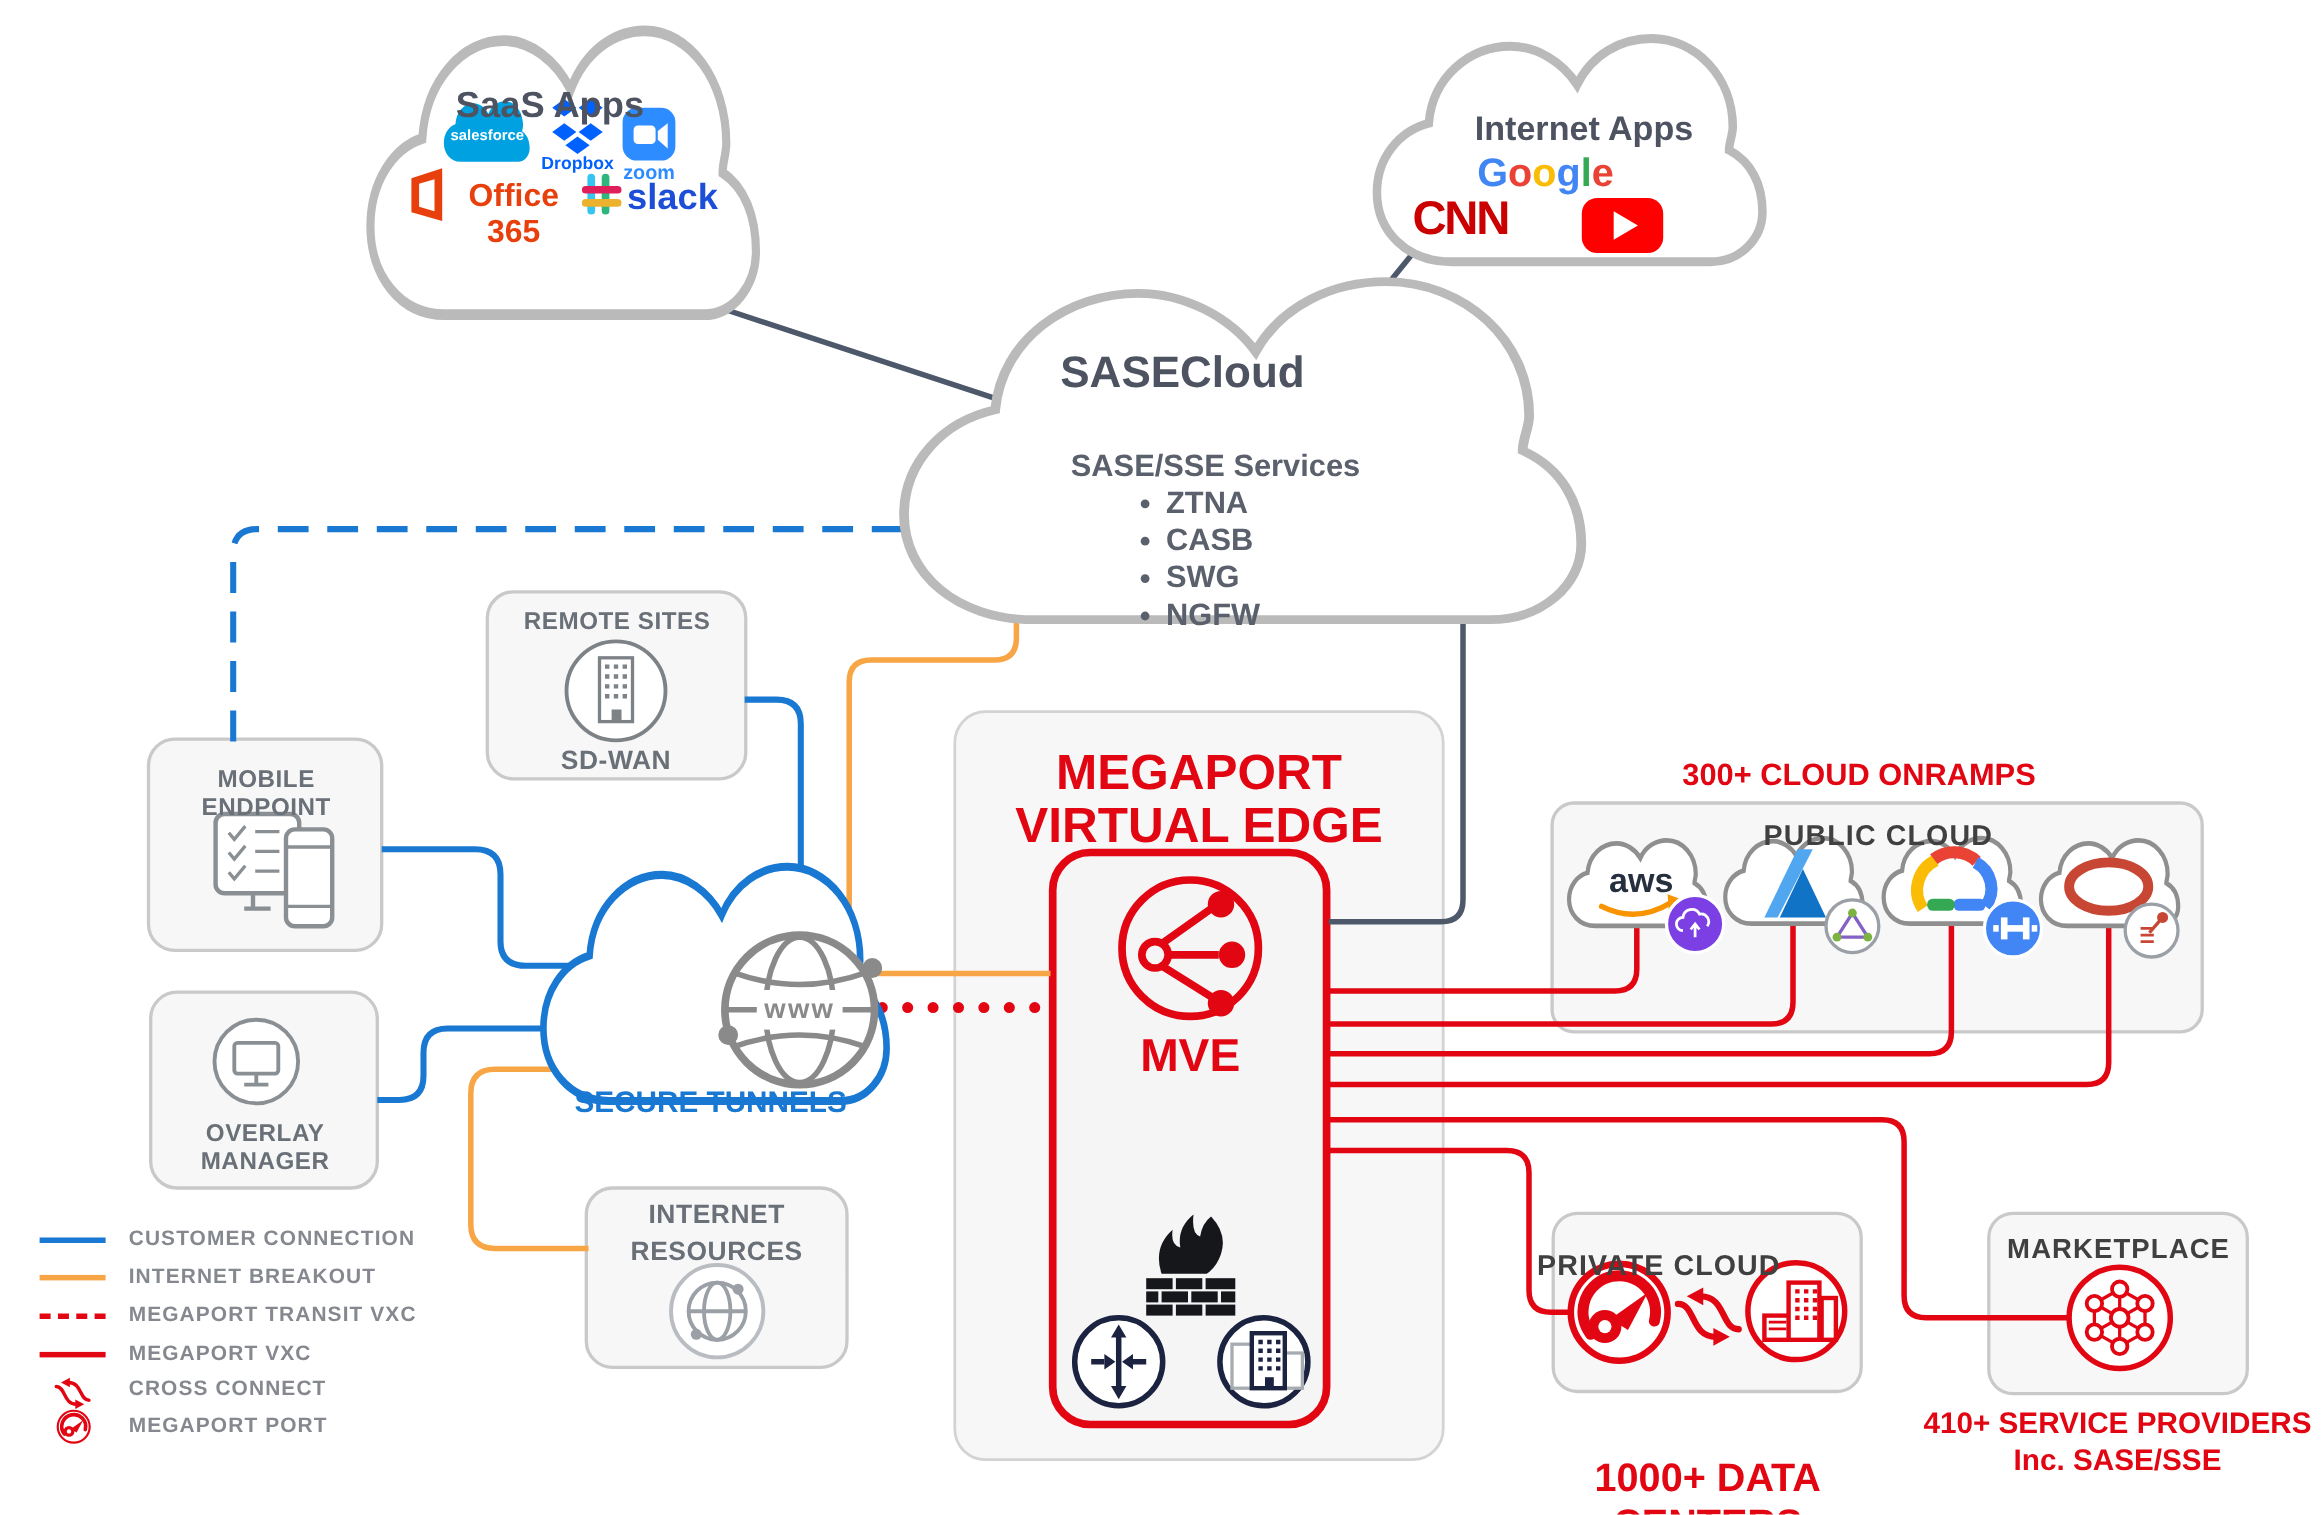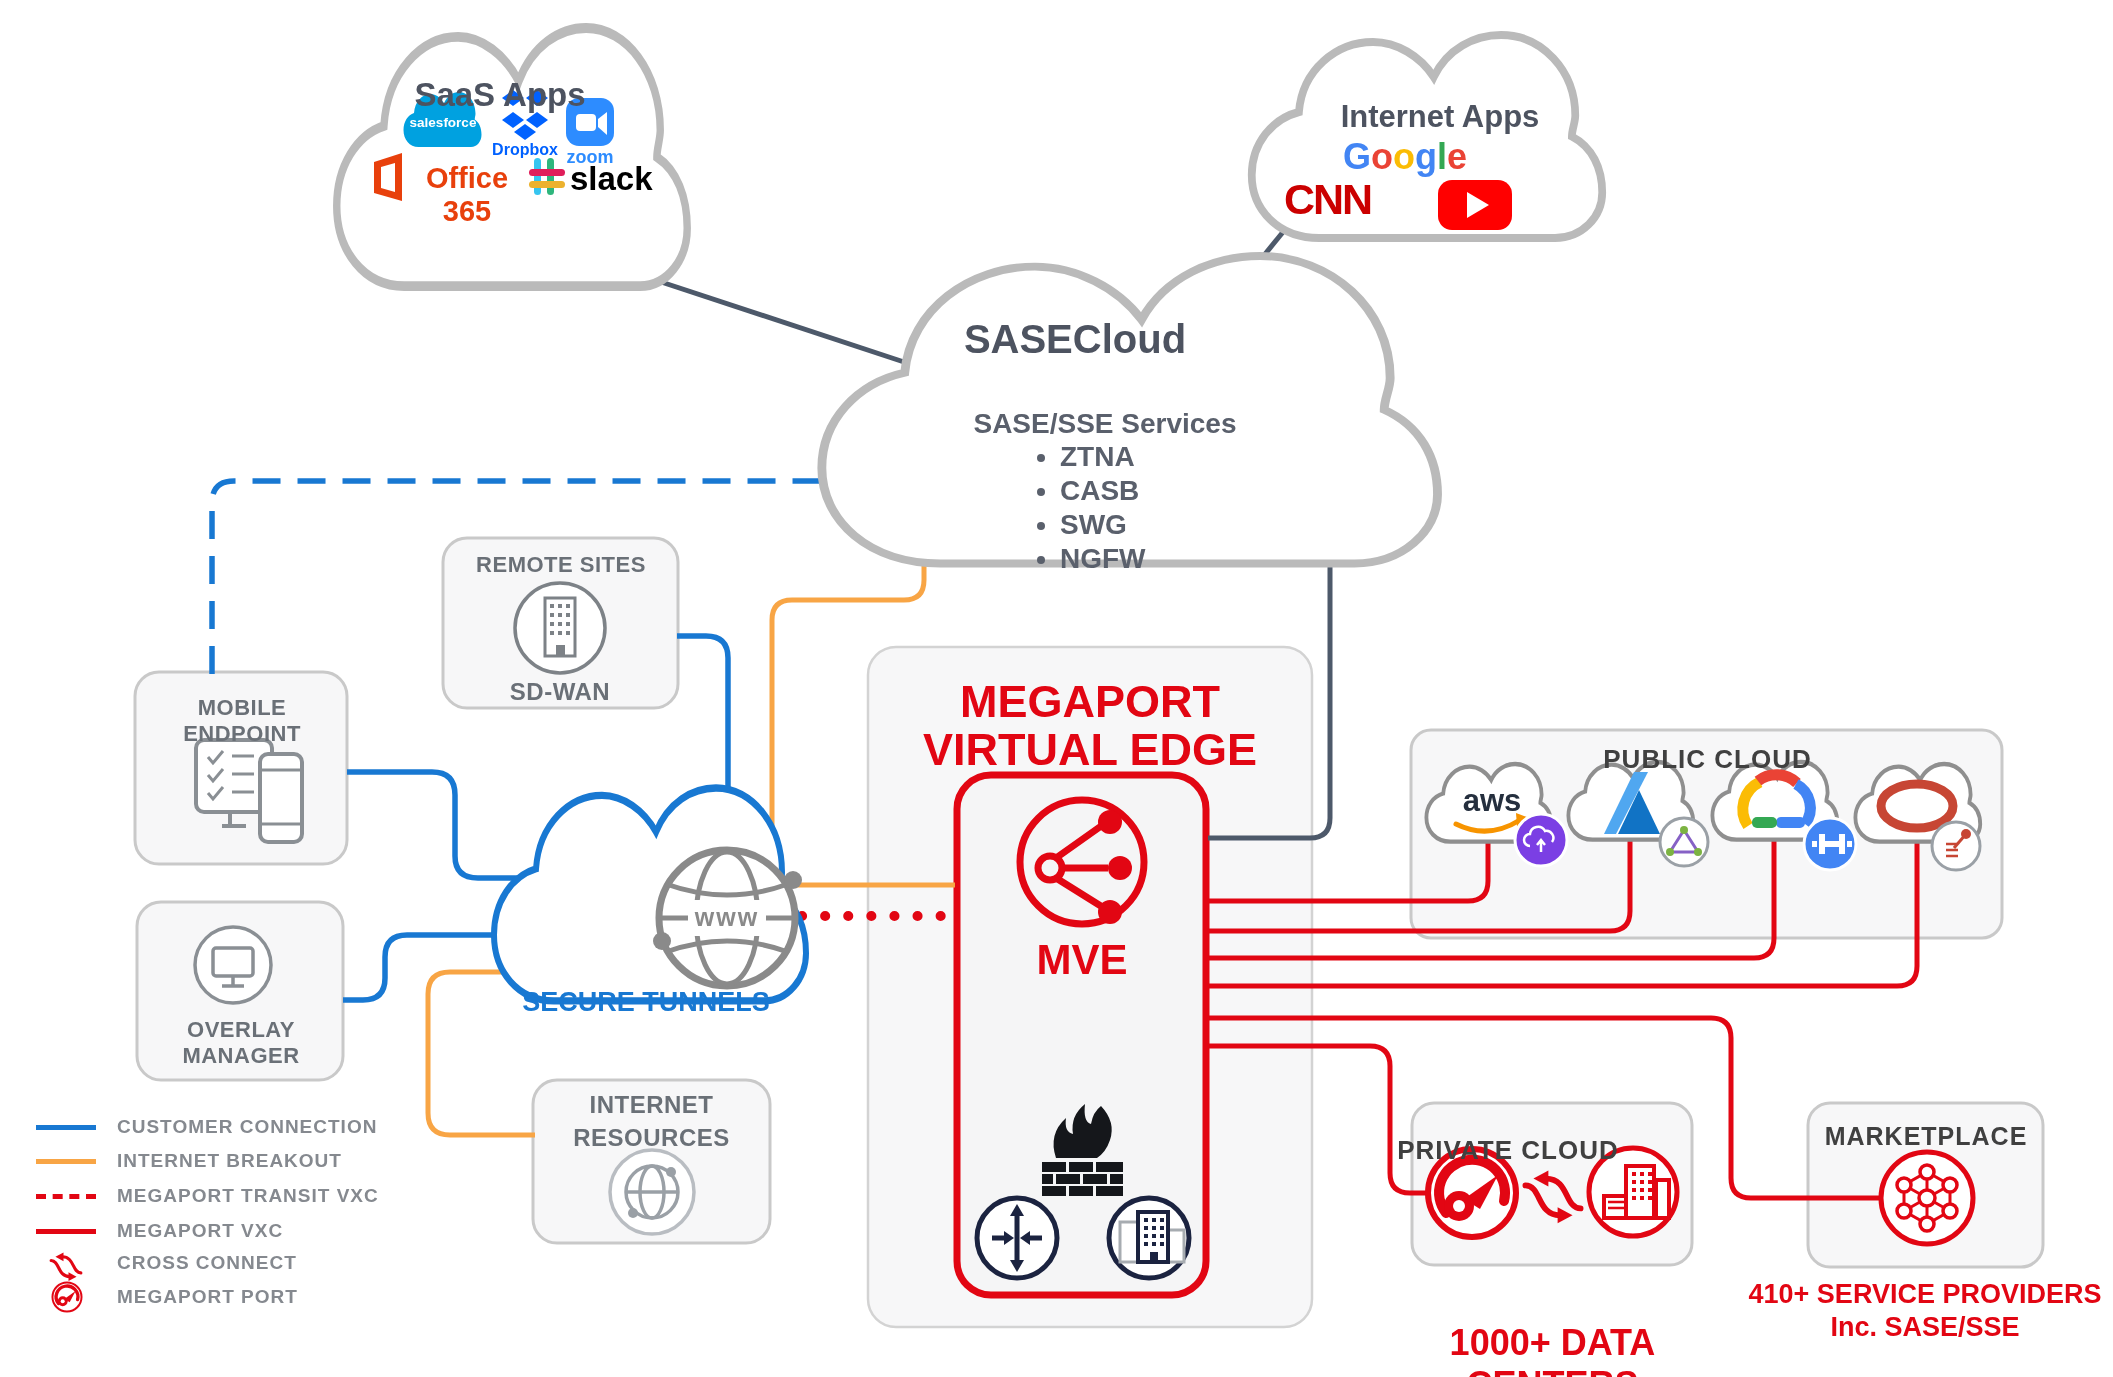--- a/index.html
+++ b/index.html
@@ -283,21 +283,21 @@
     <use href="#cross-icon" transform="translate(66,1263) scale(0.62)"></use>
     <use href="#port-icon" transform="translate(67,1297) scale(0.33)"></use>
   </g>
 </svg>
 
 <div class="t b dgray c" style="left:380px;top:76px;width:240px;font-size:33px;">SaaS Apps</div>
 <div class="t c" style="left:402px;top:115px;width:82px;font-size:13.5px;font-weight:600;color:#fff;">salesforce</div>
 <div class="t b c" style="left:485px;top:141px;width:80px;font-size:16px;color:#0061FF;">Dropbox</div>
 <div class="t b c" style="left:558px;top:147px;width:64px;font-size:18px;color:#2D8CFF;">zoom</div>
 <div class="t c" style="left:404px;top:162px;width:126px;font-size:29px;font-weight:600;color:#E8400C;">Office 365</div>
-<div class="t" style="left:570px;top:160px;font-size:33px;font-weight:800;color:#000000;">slack</div>
+<div class="t" style="left:570px;top:160px;font-size:33px;font-weight:800;color:#1d4ed8;">slack</div>
 
 <div class="t b dgray c" style="left:1310px;top:99px;width:260px;font-size:31px;">Internet Apps</div>
 <div class="t b c" style="left:1330px;top:136px;width:150px;font-size:36px;"><span class="g-blue">G</span><span class="g-red">o</span><span class="g-yellow">o</span><span class="g-blue">g</span><span class="g-green">l</span><span class="g-red">e</span></div>
 <div class="t" style="left:1284px;top:175px;font-size:43px;font-weight:900;color:#CB0000;letter-spacing:-2px;">CNN</div>
 
 <div class="t b dgray c" style="left:940px;top:317px;width:270px;font-size:40px;">SASECloud</div>
 <div class="t b c" style="left:950px;top:408px;width:310px;font-size:28px;color:#5A606C;">SASE/SSE Services</div>
 <ul class="services t" style="left:1030px;top:440px;">
   <li>ZTNA</li>
   <li>CASB</li>
@@ -315,20 +315,21 @@
   <div>INTERNET</div>
   <div>RESOURCES</div>
 </div>
 
 <div class="t red c" style="left:888px;top:678px;width:404px;font-size:45px;font-weight:800;line-height:48px;">
   <div>MEGAPORT</div>
   <div>VIRTUAL EDGE</div>
 </div>
 <div class="t red c" style="left:1007px;top:936px;width:150px;font-size:42px;font-weight:800;">MVE</div>
 
+<div class="t red c" style="left:1490px;top:689px;width:400px;font-size:28px;font-weight:800;">300+ CLOUD ONRAMPS</div>
 <div class="t b mgray c" style="left:1560px;top:744px;width:295px;font-size:26px;">PUBLIC CLOUD</div>
 <div class="t b c" style="left:1452px;top:783px;width:80px;font-size:31px;color:#252F3E;">aws</div>
 
 <div class="t b mgray c" style="left:1376px;top:1120px;width:264px;font-size:26px;margin-top:15px;">PRIVATE CLOUD</div>
 <div class="t red c" style="left:1390px;top:1278px;width:325px;font-size:36px;font-weight:800;margin-top:44px;">1000+ DATA CENTERS</div>
 <div class="t b mgray c" style="left:1806px;top:1122px;width:240px;font-size:25px;">MARKETPLACE</div>
 <div class="t red c" style="left:1723px;top:1278px;width:404px;font-size:27px;font-weight:800;line-height:33px;">
   <div>410+ SERVICE PROVIDERS</div>
   <div>Inc. SASE/SSE</div>
 </div>

